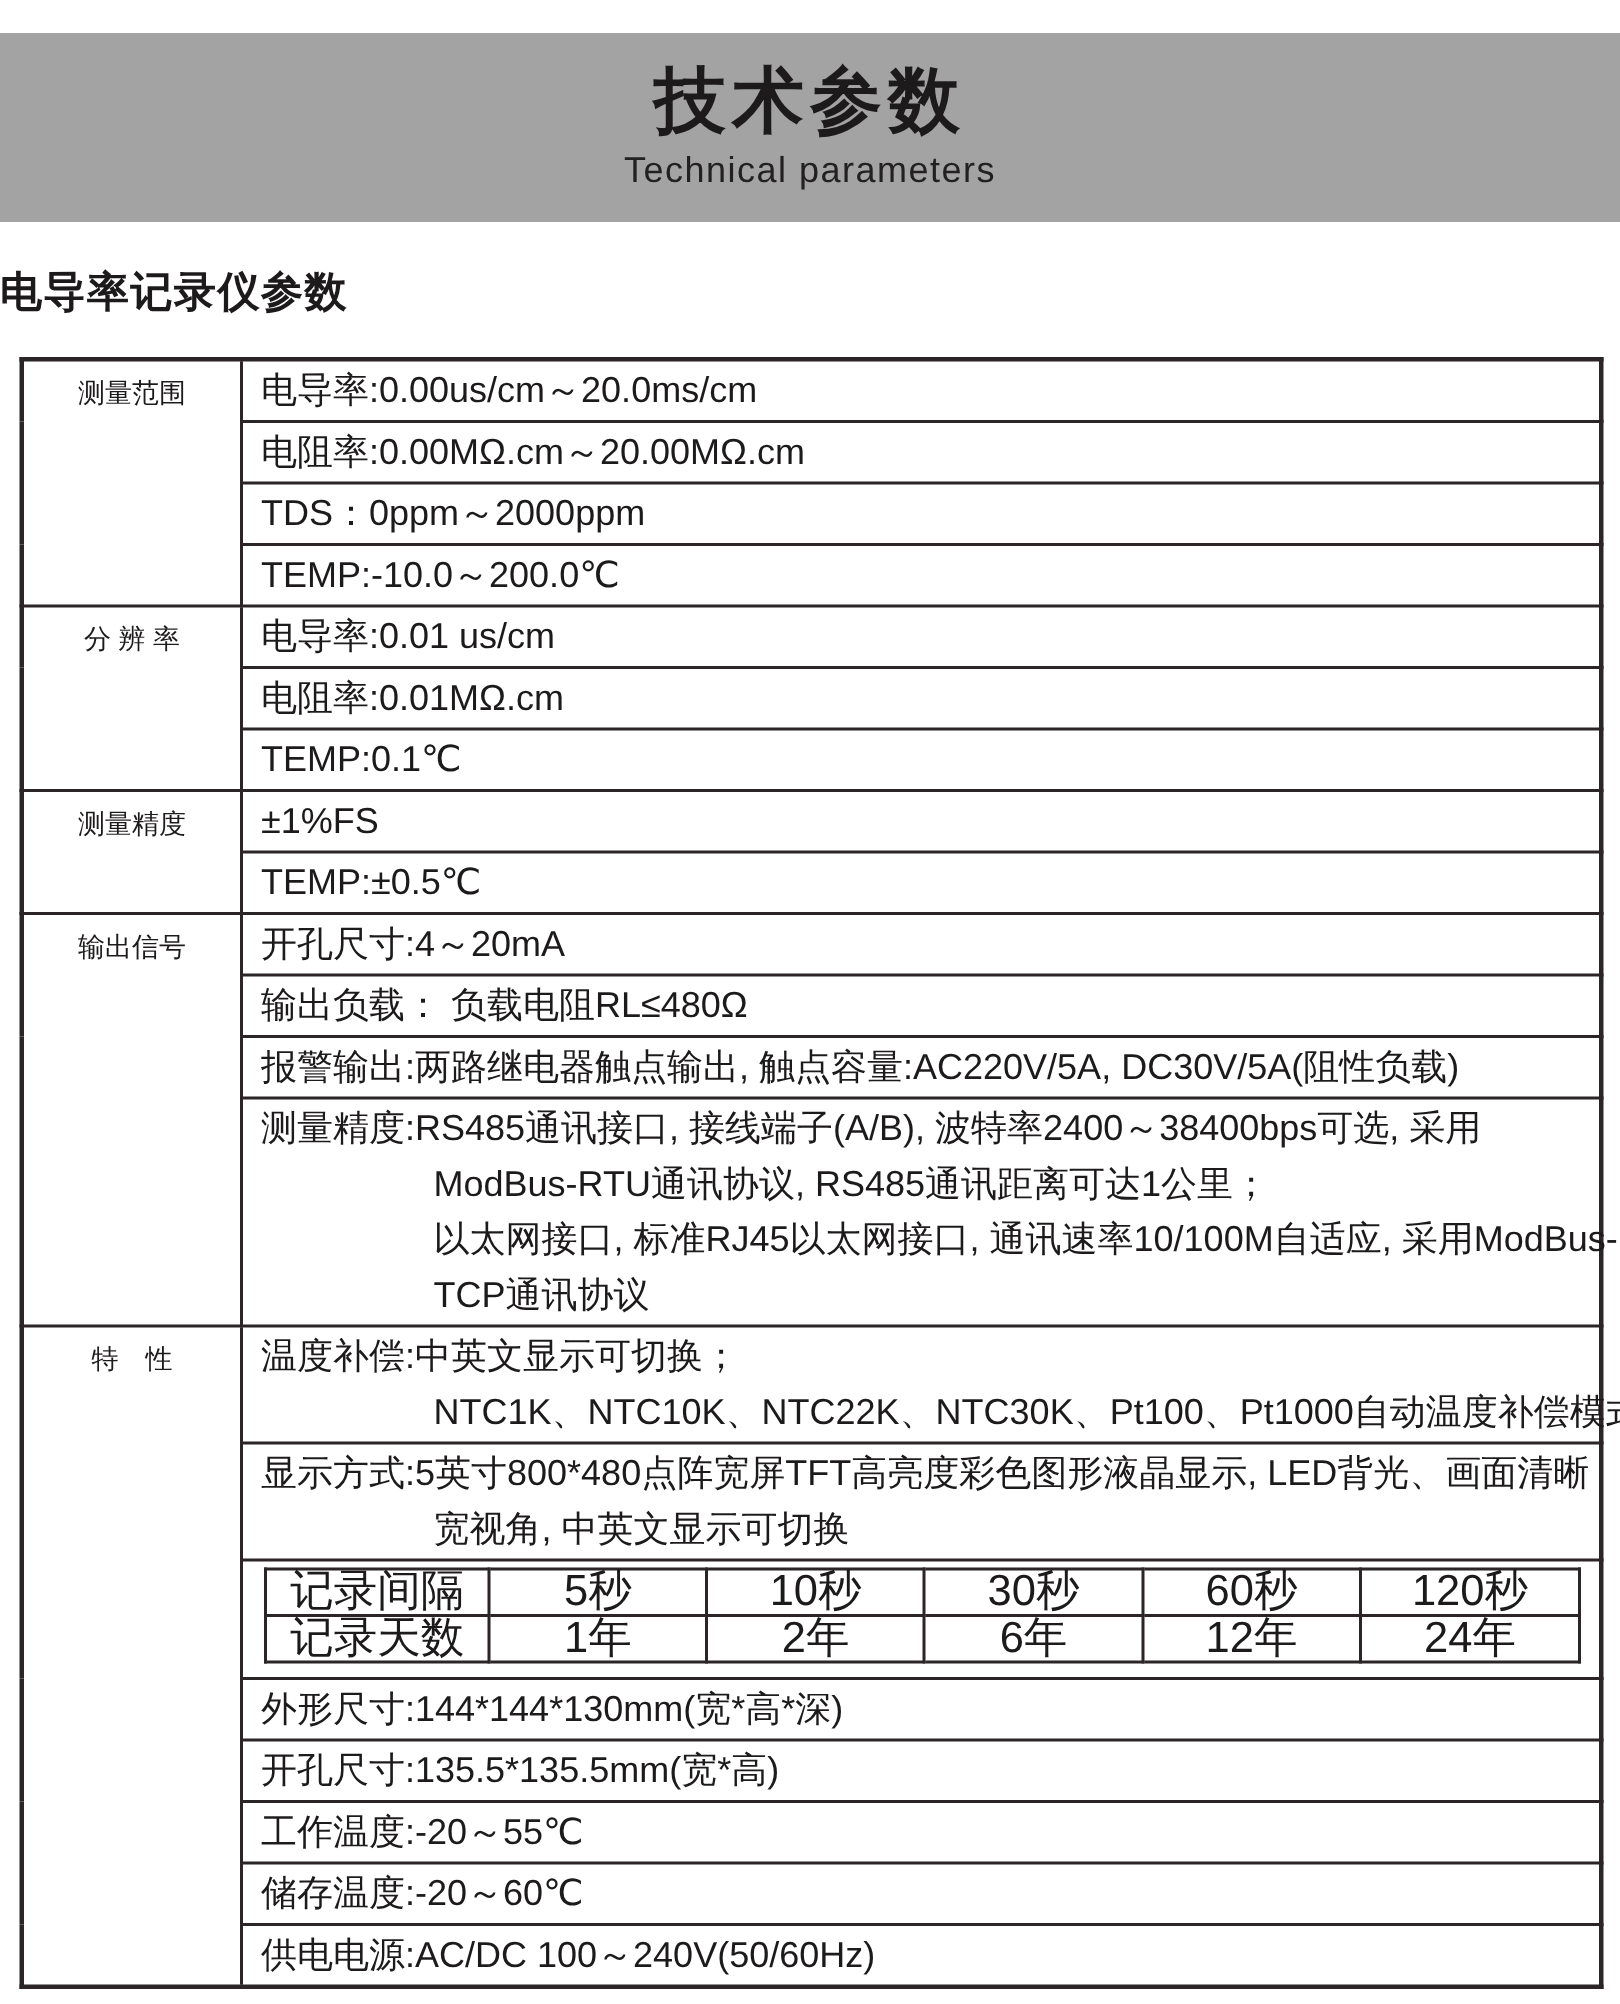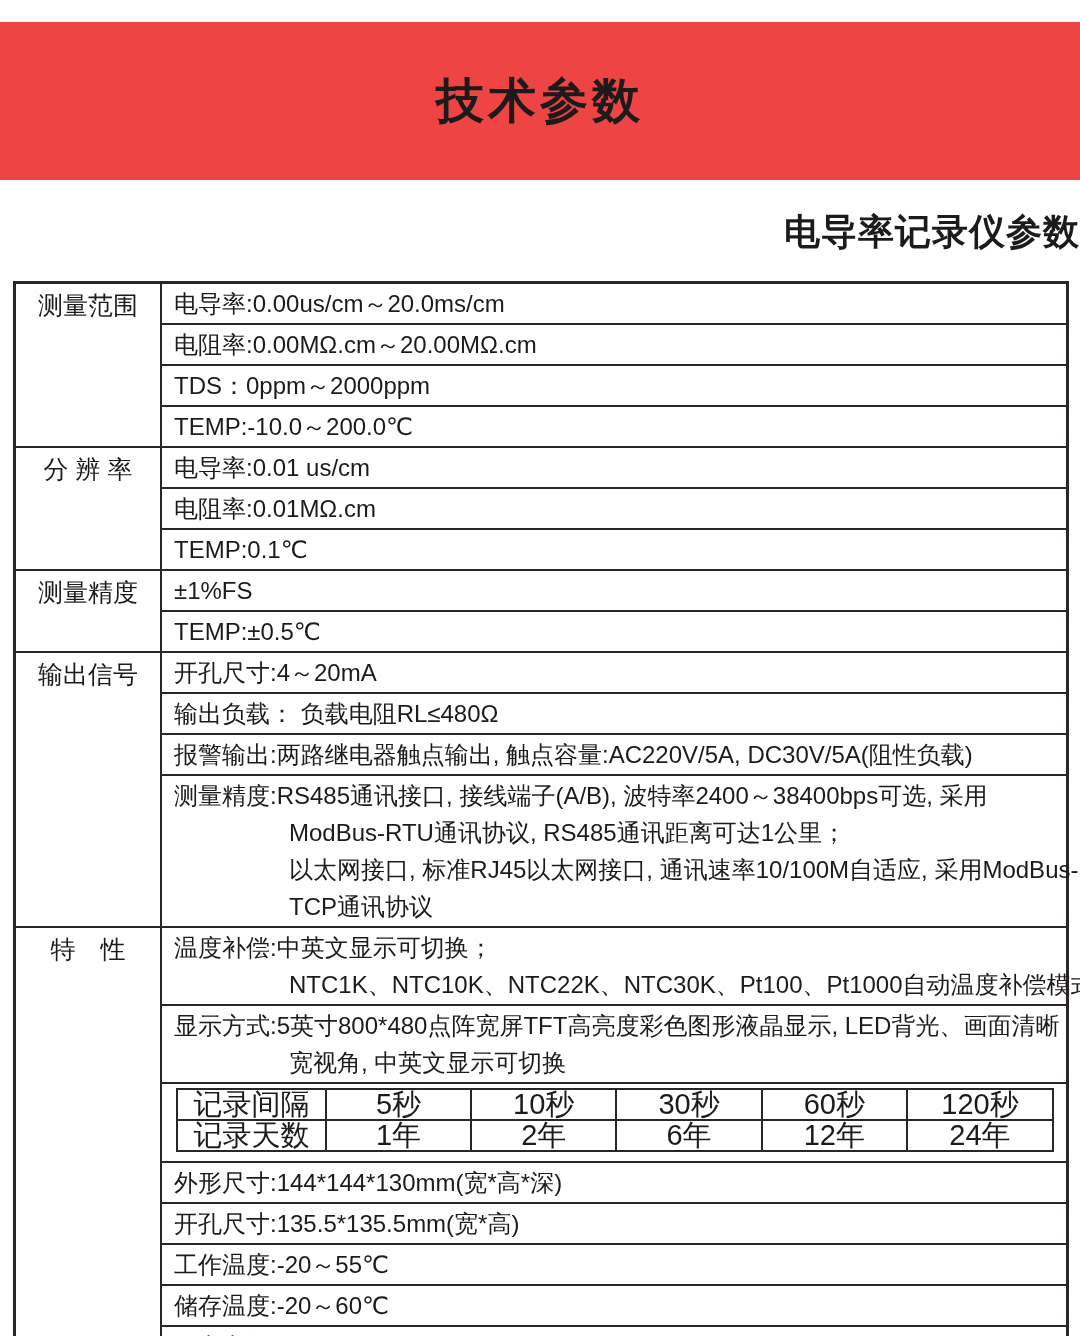--- a/index.html
+++ b/index.html
@@ -5,63 +5,63 @@
   html,body{margin:0;padding:0;}
   body{
     width:1080px;
     min-height:1336px;
     background:#ffffff;
     font-family:"Liberation Sans","DejaVu Sans",sans-serif;
     color:#1d1a1b;
   }
   .banner{
     margin-top:22px;
-    height:158px;
-    background:#ef4444;
+    height:126px;
+    background:#a3a3a3;
     display:flex;
     flex-direction:column;
     align-items:center;
     justify-content:center;
   }
   .banner .main-title{
     font-size:48px;
     font-weight:700;
     letter-spacing:4px;
     line-height:1.1;
   }
   .banner .sub-title{
     font-size:24px;
     font-weight:400;
     margin-top:6px;
     letter-spacing:1px;
     color:#232021;
   }
   .doc-title{
-    text-align:right;
-    font-size:36px;
+    text-align:left;
+    font-size:28px;
     font-weight:700;
     margin:28px 0 24px 0;
     letter-spacing:1px;
   }
   table.spec{
     border-collapse:collapse;
     margin:0 11px 16px 13px;
     width:1056px;
     table-layout:fixed;
     border:3px solid #2b2527;
   }
   table.spec td{
     border:2px solid #2b2527;
     vertical-align:top;
   }
   td.label-cell{
     width:142px;
     text-align:center;
     padding-top:3px;
-    font-size:25px;
+    font-size:18px;
     line-height:36px;
     white-space:pre;
   }
   td.content-cell{
     padding:1px 12px;
     font-size:24px;
   }
   .line{
     line-height:37px;
     white-space:nowrap;
@@ -83,20 +83,21 @@
     line-height:29px;
   }
   table.record-table td.rt-label{width:144px;}
   table.record-table td.rt-cell{width:140px;margin-left:17px;}
 </style>
 </head>
 <body>
 
 <header class="banner">
   <div class="main-title">技术参数</div>
+  <div class="sub-title">Technical parameters</div>
 </header>
 
 <div class="doc-title">电导率记录仪参数</div>
 
 <table class="spec">
   <tbody>
       <tr>
         <td class="label-cell" rowspan="4">测量范围</td>
         <td class="content-cell">
           <div class="line">电导率:0.00us/cm～20.0ms/cm</div>

